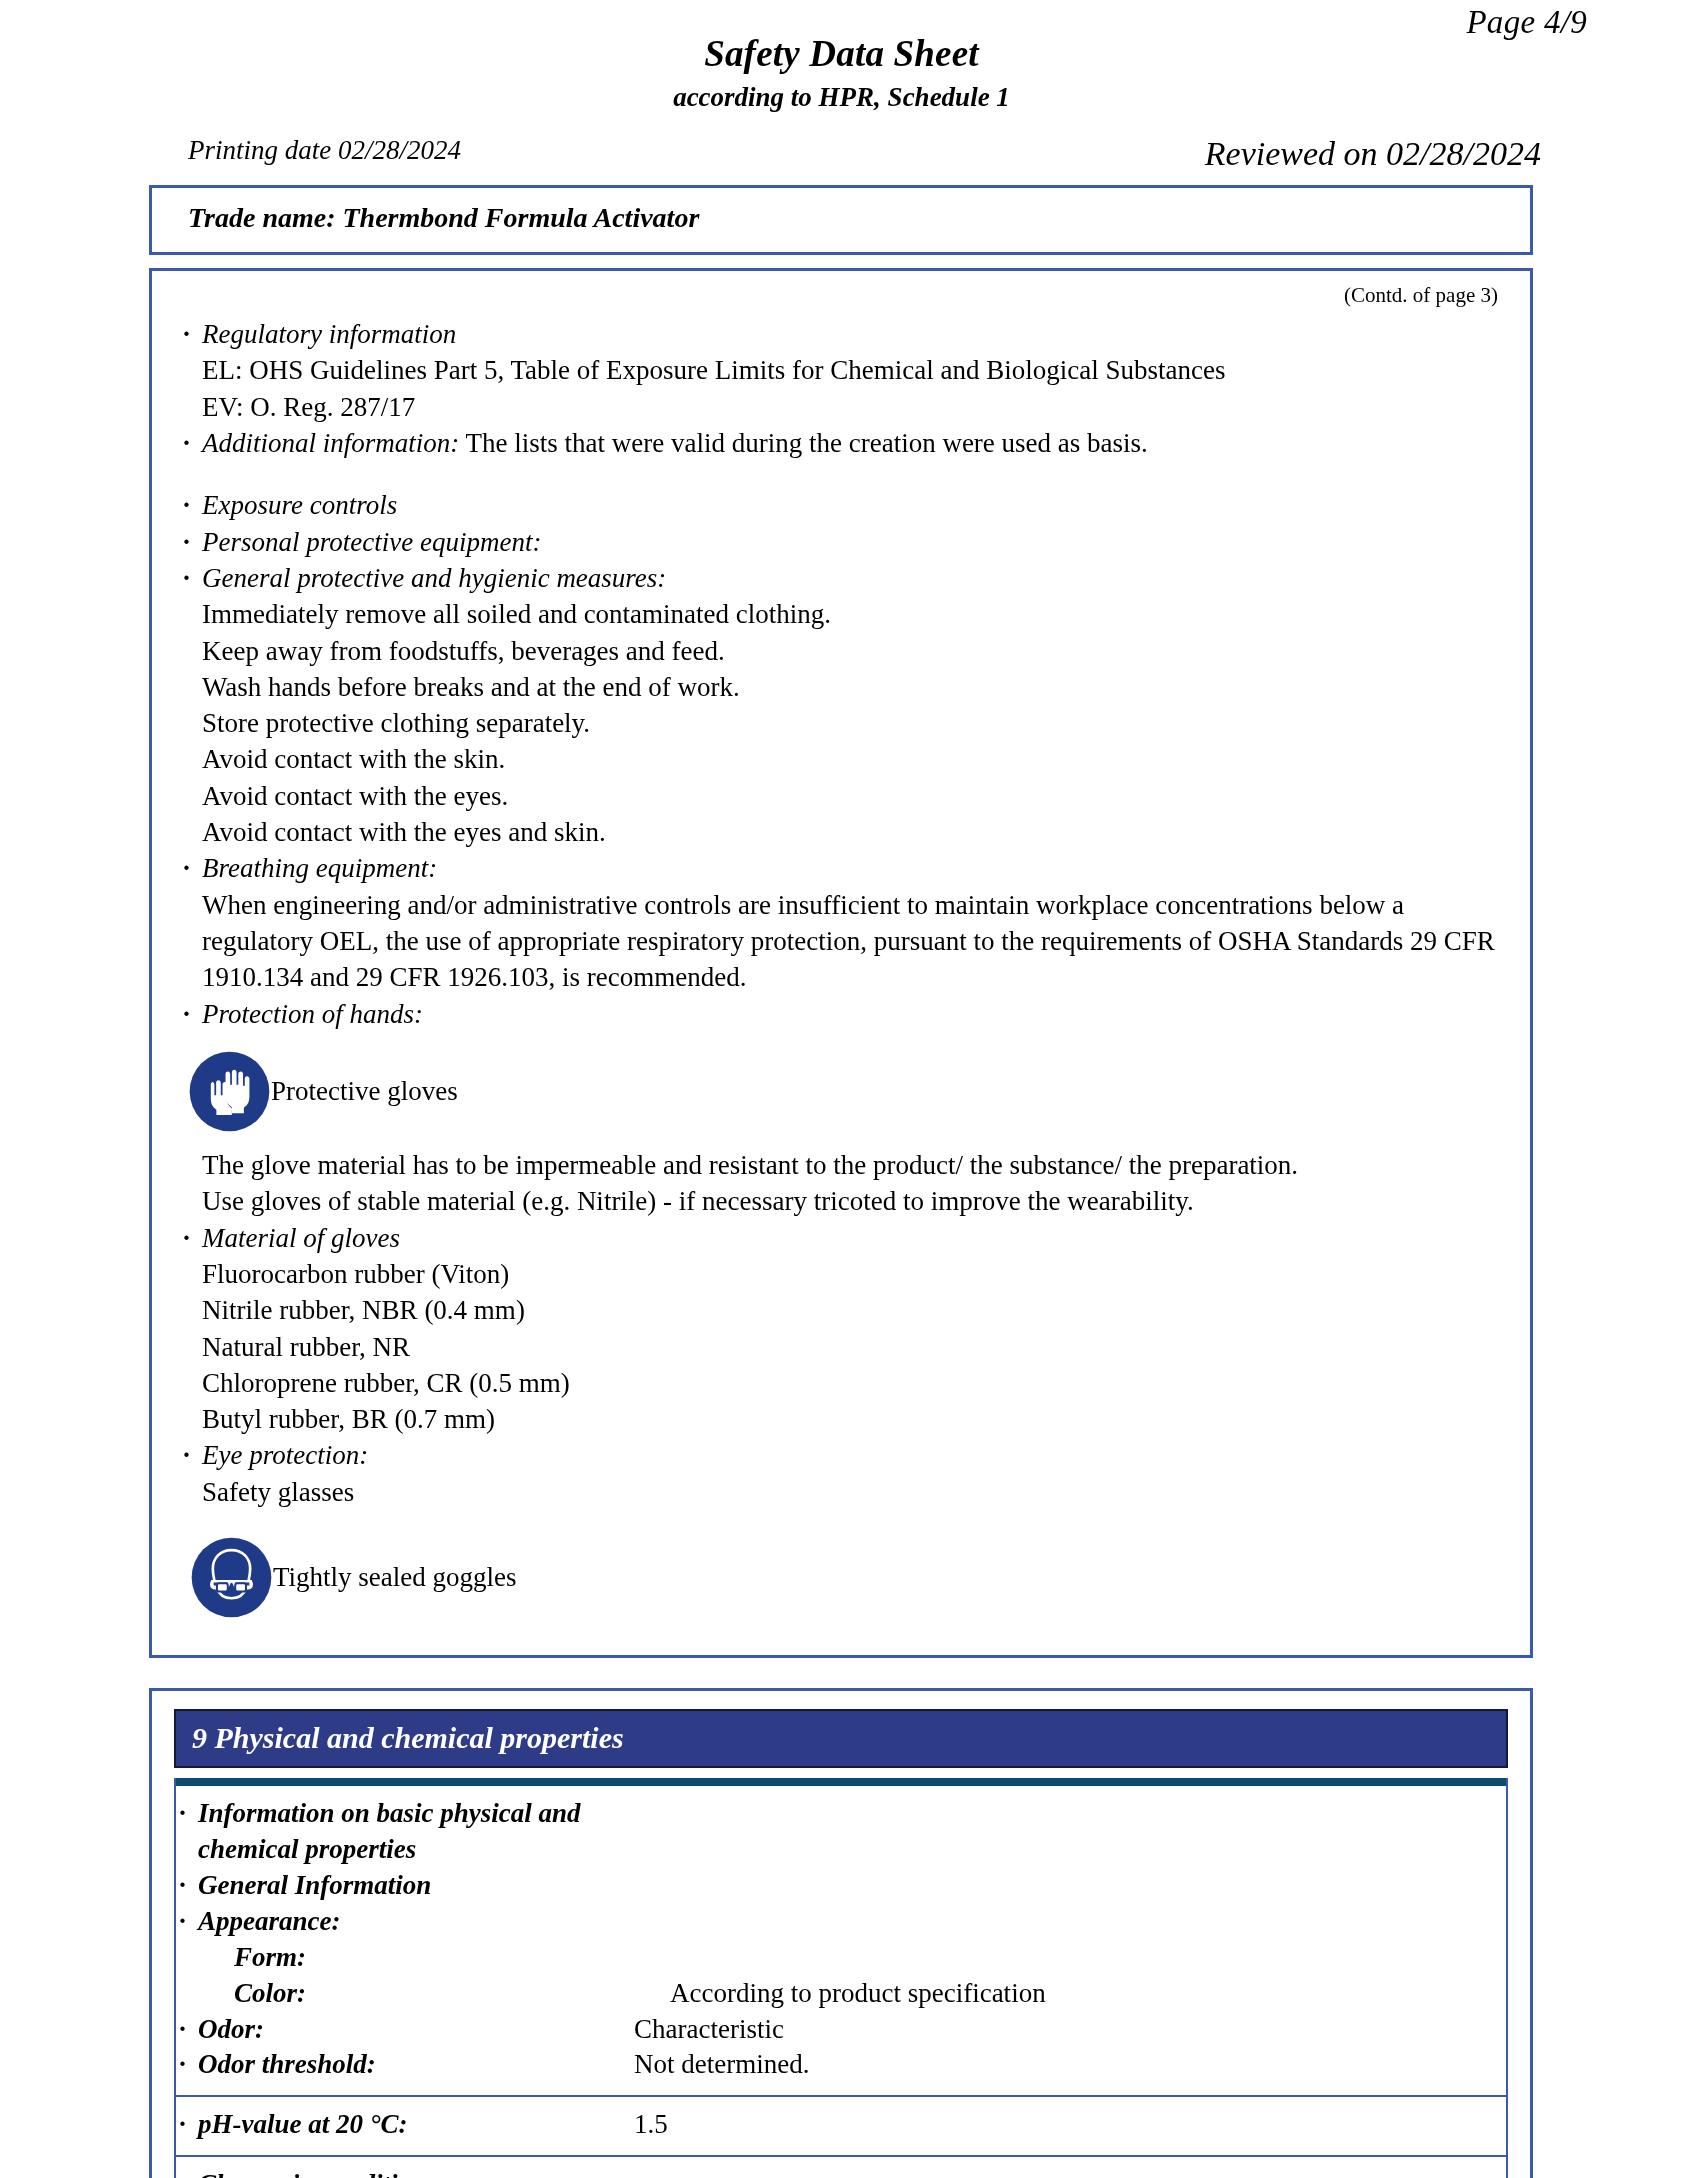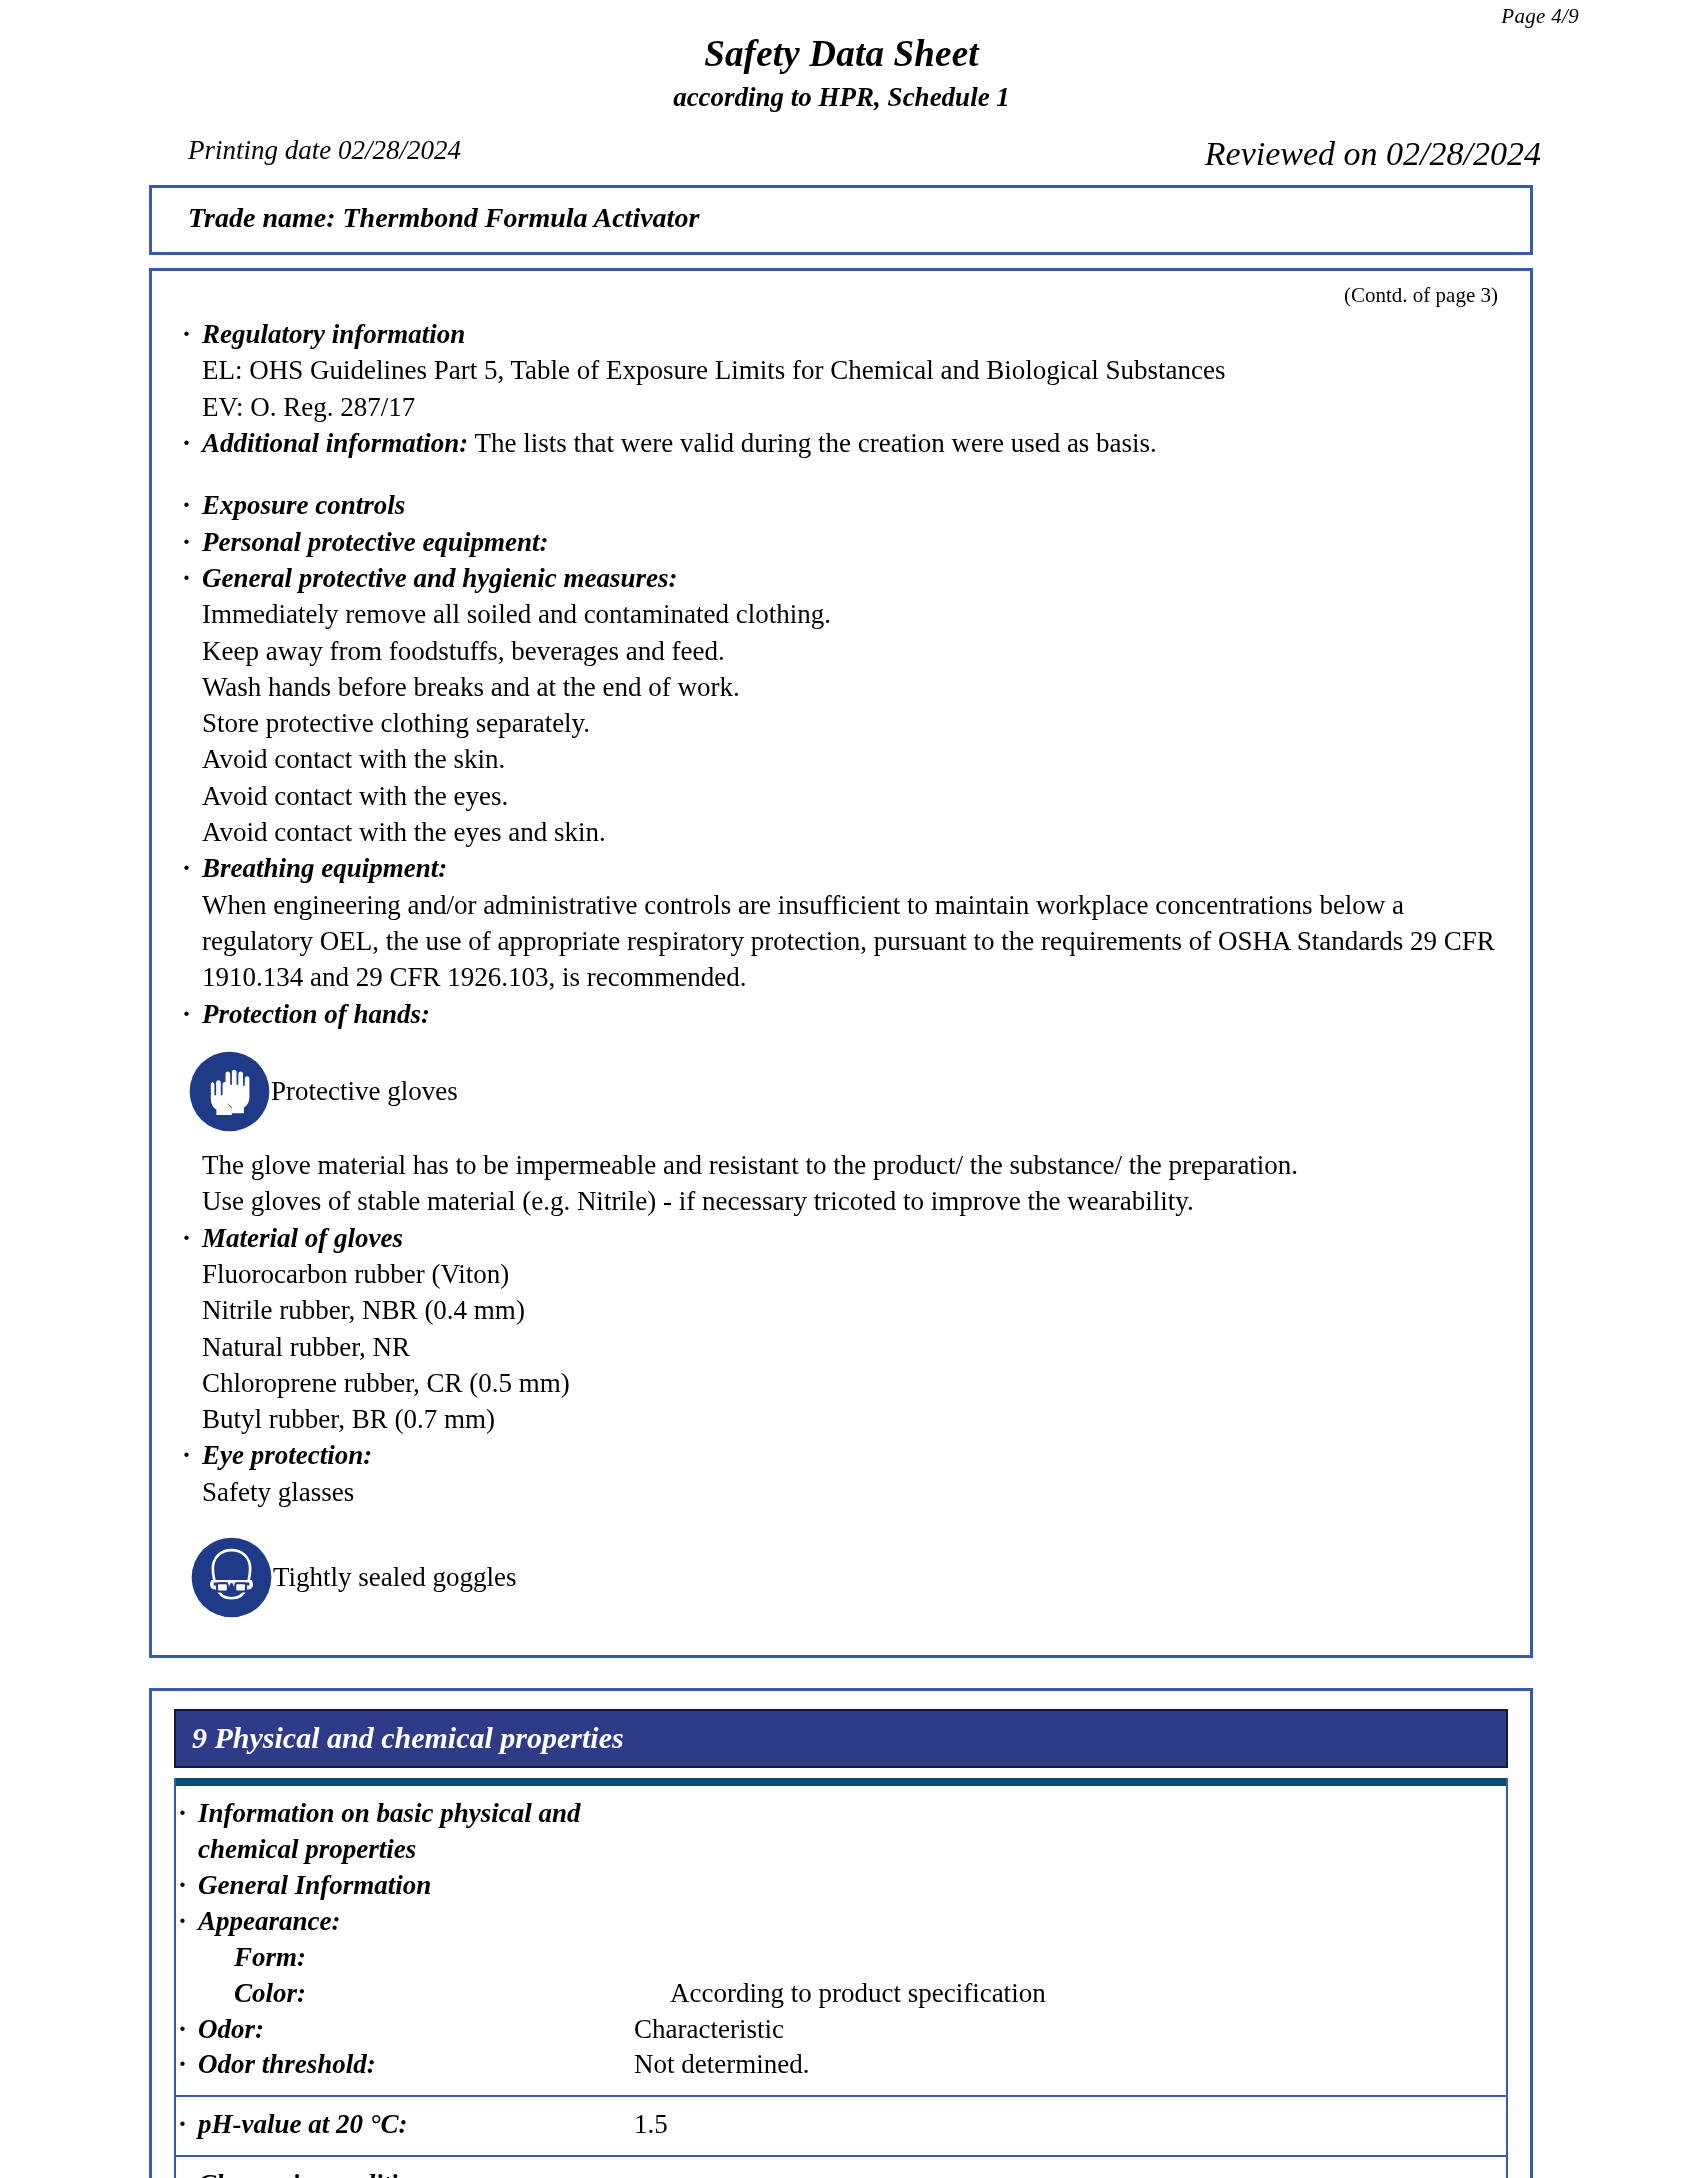--- a/index.html
+++ b/index.html
@@ -20,24 +20,24 @@
     position: absolute;
     left: 0; top: 0;
     width: 1683px;
     height: 2178px;
     padding: 0;
   }
 
   
   .page-number {
     position: absolute;
-    right: 104px;
+    right: 96px;
     top: 4px;
     font-style: italic;
-    font-size: 21px;
+    font-size: 33px;
     letter-spacing: 0.3px;
   }
   .doc-title {
     text-align: center;
     padding-top: 32px;
     font-weight: bold;
     font-style: italic;
     font-size: 37px;
     letter-spacing: 0.2px;
   }
@@ -98,21 +98,21 @@
     padding-bottom: 8px;
   }
 
   
   .body-text {
     padding-left: 22px;
     font-size: 27px;
     line-height: 1.345;
   }
   .hd {
-    font-weight: bold;
+    font-weight: normal;
     font-style: italic;
   }
   .hd::before,
   .bullet::before {
     content: "\00B7";
     display: inline-block;
     width: 20px;
     margin-left: -20px;
     font-weight: bold;
     font-style: normal;

